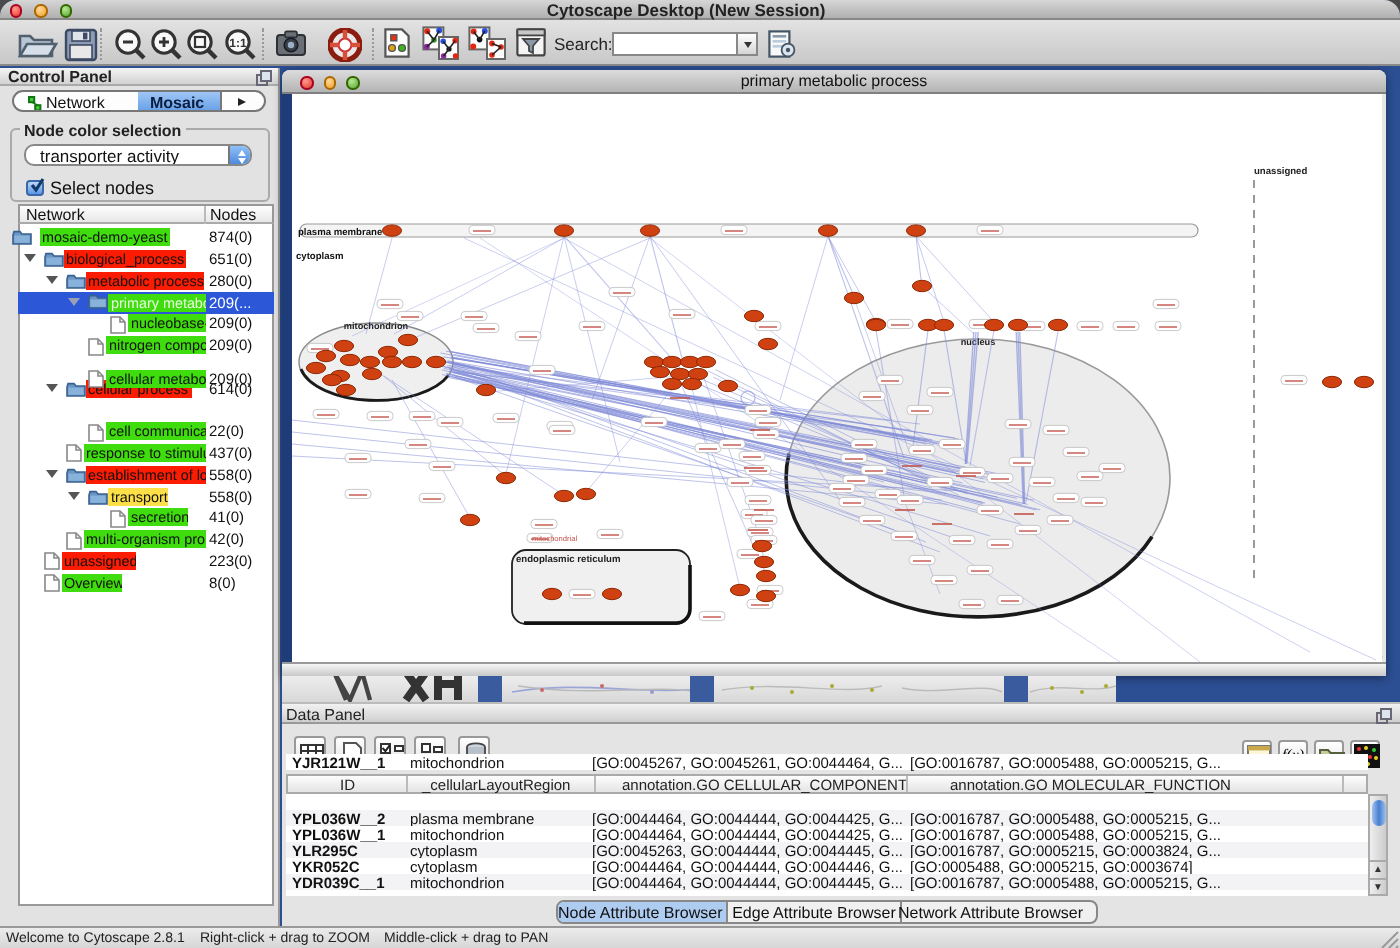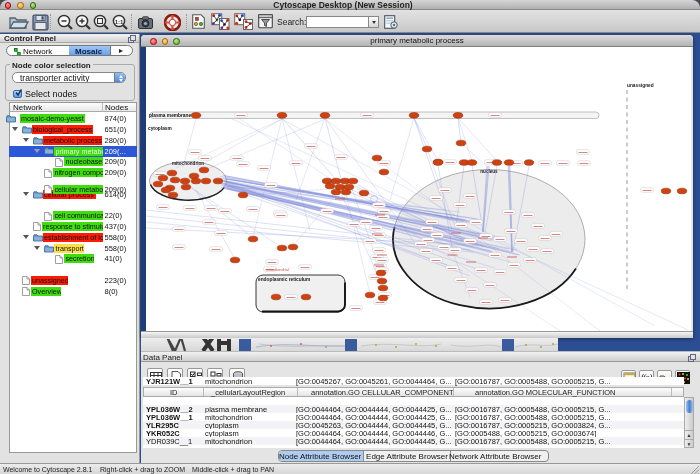--- a/index.html
+++ b/index.html
@@ -267,20 +267,28 @@
       <div style="position:absolute;left:45px;top:0.8px;height:9px;line-height:9.2px;background:#fde047;color:#111;font-size:7.2px;padding-left:1.5px;white-space:nowrap;width:30.0px;overflow:hidden">transport</div>
       <div style="position:absolute;left:95.5px;top:0.8px;height:9px;line-height:9.2px;color:#111;font-size:7.5px;white-space:nowrap">558(0)</div>
     </div>
     <div style="position:absolute;left:9px;top:253.7px;width:128px;height:10.78px;">
       <svg width="8" height="9" style="position:absolute;left:46px;top:1px">
         <path d="M0.5 0.5 L5 0.5 L7.5 3 L7.5 8.5 L0.5 8.5 Z" fill="#fff" stroke="#888" stroke-width="0.8"></path>
         <path d="M5 0.5 L5 3 L7.5 3" fill="none" stroke="#888" stroke-width="0.8"></path>
       </svg>
       <div style="position:absolute;left:55px;top:0.8px;height:9px;line-height:9.2px;background:#3fdc0e;color:#111;font-size:7.2px;padding-left:1.5px;white-space:nowrap;width:30.0px;overflow:hidden">secretion</div>
       <div style="position:absolute;left:95.5px;top:0.8px;height:9px;line-height:9.2px;color:#111;font-size:7.5px;white-space:nowrap">41(0)</div>
+    </div>
+    <div style="position:absolute;left:9px;top:264.5px;width:128px;height:10.78px;">
+      <svg width="8" height="9" style="position:absolute;left:23.5px;top:1px">
+        <path d="M0.5 0.5 L5 0.5 L7.5 3 L7.5 8.5 L0.5 8.5 Z" fill="#fff" stroke="#888" stroke-width="0.8"></path>
+        <path d="M5 0.5 L5 3 L7.5 3" fill="none" stroke="#888" stroke-width="0.8"></path>
+      </svg>
+      <div style="position:absolute;left:32.5px;top:0.8px;height:9px;line-height:9.2px;background:#3fdc0e;color:#111;font-size:7.2px;padding-left:1.5px;white-space:nowrap;width:61.0px;overflow:hidden">multi-organism pro</div>
+      <div style="position:absolute;left:95.5px;top:0.8px;height:9px;line-height:9.2px;color:#111;font-size:7.5px;white-space:nowrap">42(0)</div>
     </div>
     <div style="position:absolute;left:9px;top:275.3px;width:128px;height:10.78px;">
       <svg width="8" height="9" style="position:absolute;left:12.5px;top:1px">
         <path d="M0.5 0.5 L5 0.5 L7.5 3 L7.5 8.5 L0.5 8.5 Z" fill="#fff" stroke="#888" stroke-width="0.8"></path>
         <path d="M5 0.5 L5 3 L7.5 3" fill="none" stroke="#888" stroke-width="0.8"></path>
       </svg>
       <div style="position:absolute;left:21.5px;top:0.8px;height:9px;line-height:9.2px;background:#fb1c03;color:#111;font-size:7.2px;padding-left:1.5px;white-space:nowrap;width:37.5px;overflow:hidden">unassigned</div>
       <div style="position:absolute;left:95.5px;top:0.8px;height:9px;line-height:9.2px;color:#111;font-size:7.5px;white-space:nowrap">223(0)</div>
     </div>
     <div style="position:absolute;left:9px;top:286.1px;width:128px;height:10.78px;">
@@ -804,21 +812,21 @@
       <span style="position:absolute;left:153px">[GO:0045263, GO:0044444, GO:0044445, G...</span>
       <span style="position:absolute;left:312px">[GO:0016787, GO:0005215, GO:0003824, G...</span>
     </div>
     <div style="position:absolute;left:143px;top:428.5px;width:541px;height:8px;background:#ffffff;font-size:7.5px;color:#111">
       <span style="position:absolute;left:3px;font-weight:bold">YKR052C</span>
       <span style="position:absolute;left:62px">cytoplasm</span>
       <span style="position:absolute;left:153px">[GO:0044464, GO:0044444, GO:0044446, G...</span>
       <span style="position:absolute;left:312px">[GO:0005488, GO:0005215, GO:0003674]</span>
     </div>
     <div style="position:absolute;left:143px;top:436.5px;width:541px;height:8px;background:#f3f3f5;font-size:7.5px;color:#111">
-      <span style="position:absolute;left:3px;font-weight:normal">YDR039C__1</span>
+      <span style="position:absolute;left:3px;font-weight:bold">YDR039C__1</span>
       <span style="position:absolute;left:62px">mitochondrion</span>
       <span style="position:absolute;left:153px">[GO:0044464, GO:0044444, GO:0044445, G...</span>
       <span style="position:absolute;left:312px">[GO:0016787, GO:0005488, GO:0005215, G...</span>
     </div>
 
 <div class="abs" style="left:684px;top:396.5px;width:10px;height:51px;background:linear-gradient(90deg,#eee,#ccc);border:1px solid #aaa">
   <div class="abs" style="left:0.5px;top:2px;width:7px;height:13px;border-radius:4px;background:linear-gradient(90deg,#9fc2ee,#477fd0,#9fc2ee)"></div>
   <div class="abs" style="left:0;top:32px;width:8px;height:8px;border-top:1px solid #aaa;text-align:center;font-size:5px;line-height:8px;color:#333">▲</div>
   <div class="abs" style="left:0;top:41px;width:8px;height:8px;border-top:1px solid #aaa;text-align:center;font-size:5px;line-height:8px;color:#333">▼</div>
 </div>

